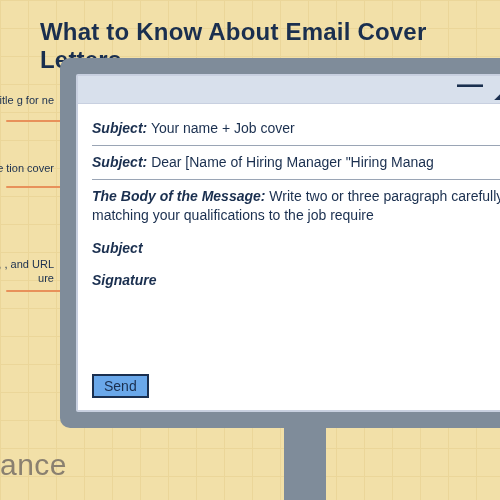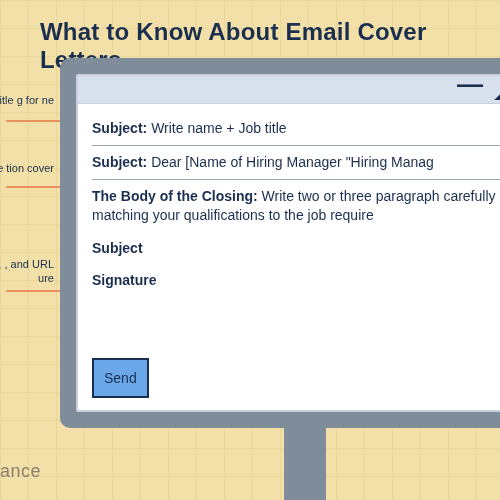--- a/index.html
+++ b/index.html
@@ -88,32 +88,32 @@
   }
   .row {
     padding: 7px 0;
     font-size: 14px;
     color: #1a2f4f;
     line-height: 1.35;
   }
   .row.border {
     border-bottom: 1px solid #9aa5b5;
   }
-  .row strong { font-weight: 700; }
+  .row strong { font-weight: 700; font-style: italic; }
   .flex-grow { flex: 1; }
   .send-wrap {
     padding: 0 0 2px 0;
   }
   .send-btn {
     background: #6aa8ea;
     border: 2px solid #1a2f4f;
     color: #1a2f4f;
     font-size: 14px;
     font-weight: 500;
-    padding: 10px 10px;
+    padding: 2px 10px;
     cursor: pointer;
   }
   .callouts {
     position: absolute;
     left: 0;
     top: 94px;
     width: 72px;
   }
   .callout {
     font-size: 11px;
@@ -143,21 +143,21 @@
     background: #e8915a;
     border-radius: 50%;
   }
   .p1 { top: 120px; left: 6px; width: 62px; }
   .p2 { top: 186px; left: 6px; width: 62px; }
   .p3 { top: 290px; left: 6px; width: 62px; }
   .footer {
     position: absolute;
     bottom: 18px;
     left: 0;
-    font-size: 18px;
+    font-size: 30px;
     color: #8a8070;
     letter-spacing: 0.5px;
   }
 </style>
 </head>
 <body>
 
 <div class="grid-bg"></div>
 
 <div class="title">What to Know About Email Cover Letters</div>
@@ -182,28 +182,28 @@
 
 <div class="monitor">
   <div class="screen">
     <div class="email-header">
       <span class="min-btn">—</span>
       <span class="tri-btn">◢</span>
     </div>
     <div class="email-body">
       <div class="row border">
         <strong>Subject:</strong>
-        <span>Write name + Job title</span>
+        <span>Your name + Job cover</span>
       </div>
       <div class="row border">
         <strong>Subject:</strong>
         <span>Dear [Name of Hiring Manager "Hiring Manag</span>
       </div>
       <div class="row">
-        <strong>The Body of the Closing:</strong>
+        <strong>The Body of the Message:</strong>
         <span>Write two or three paragraph carefully matching your qualifications to the job require</span>
       </div>
       <div class="row">
         <strong>Subject</strong>
       </div>
       <div class="row">
         <strong>Signature</strong>
       </div>
       <div class="flex-grow"></div>
       <div class="send-wrap">

